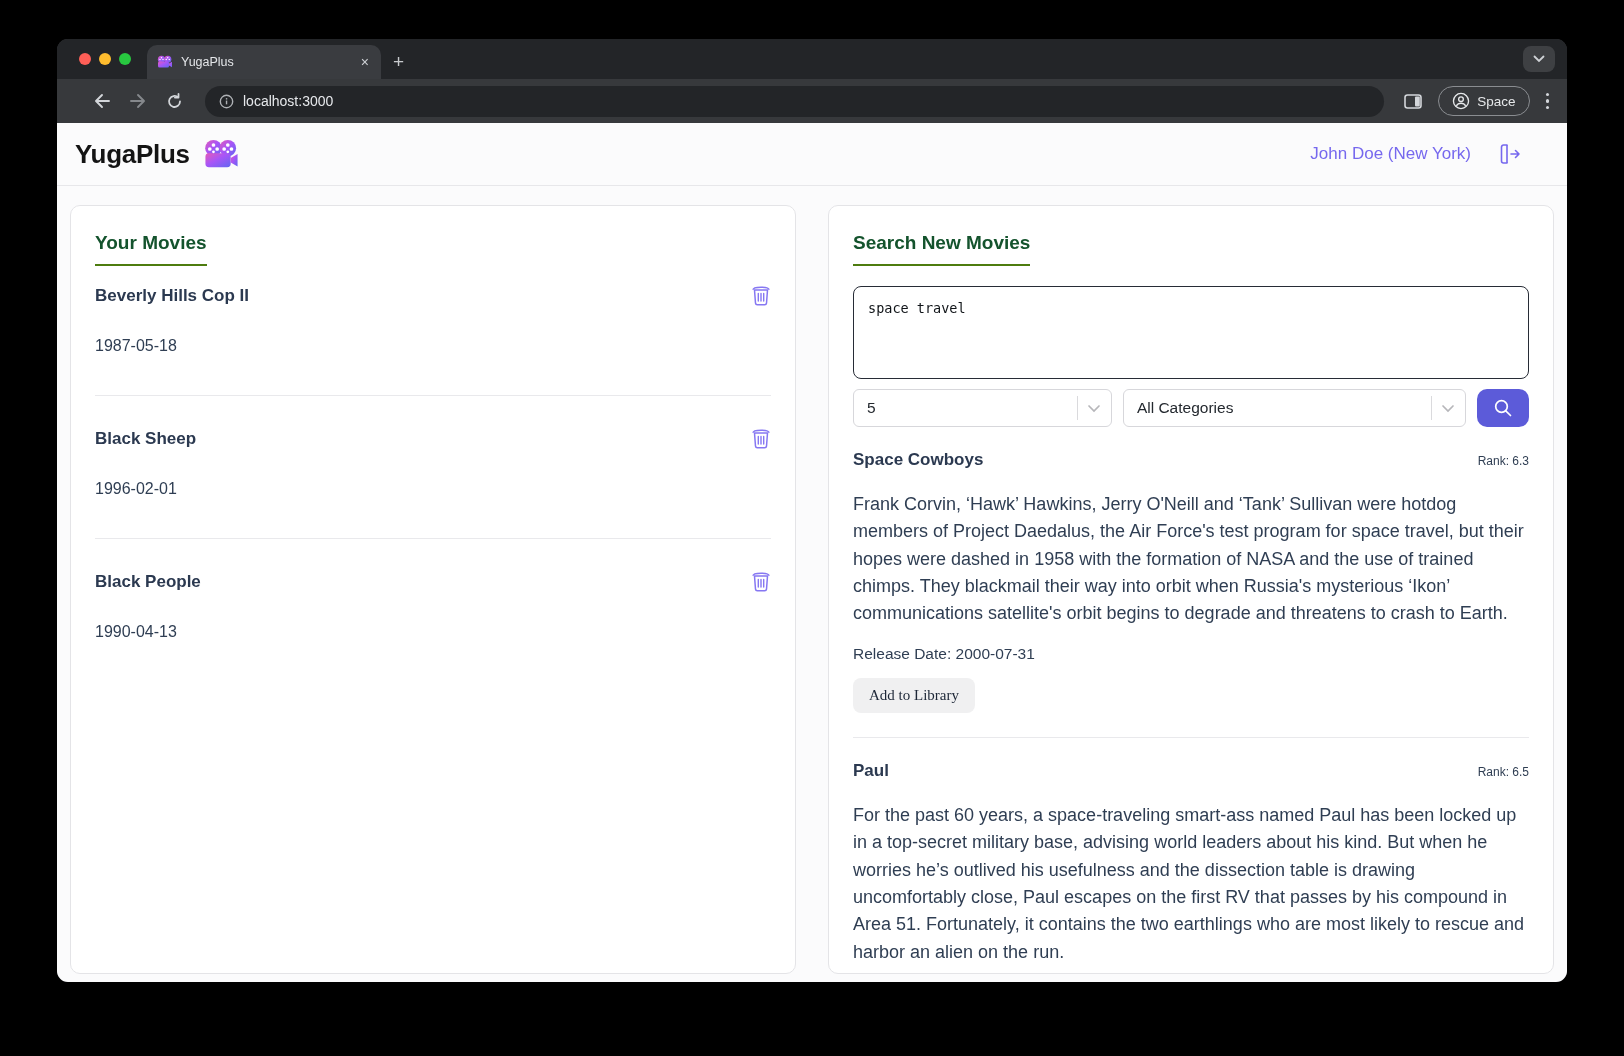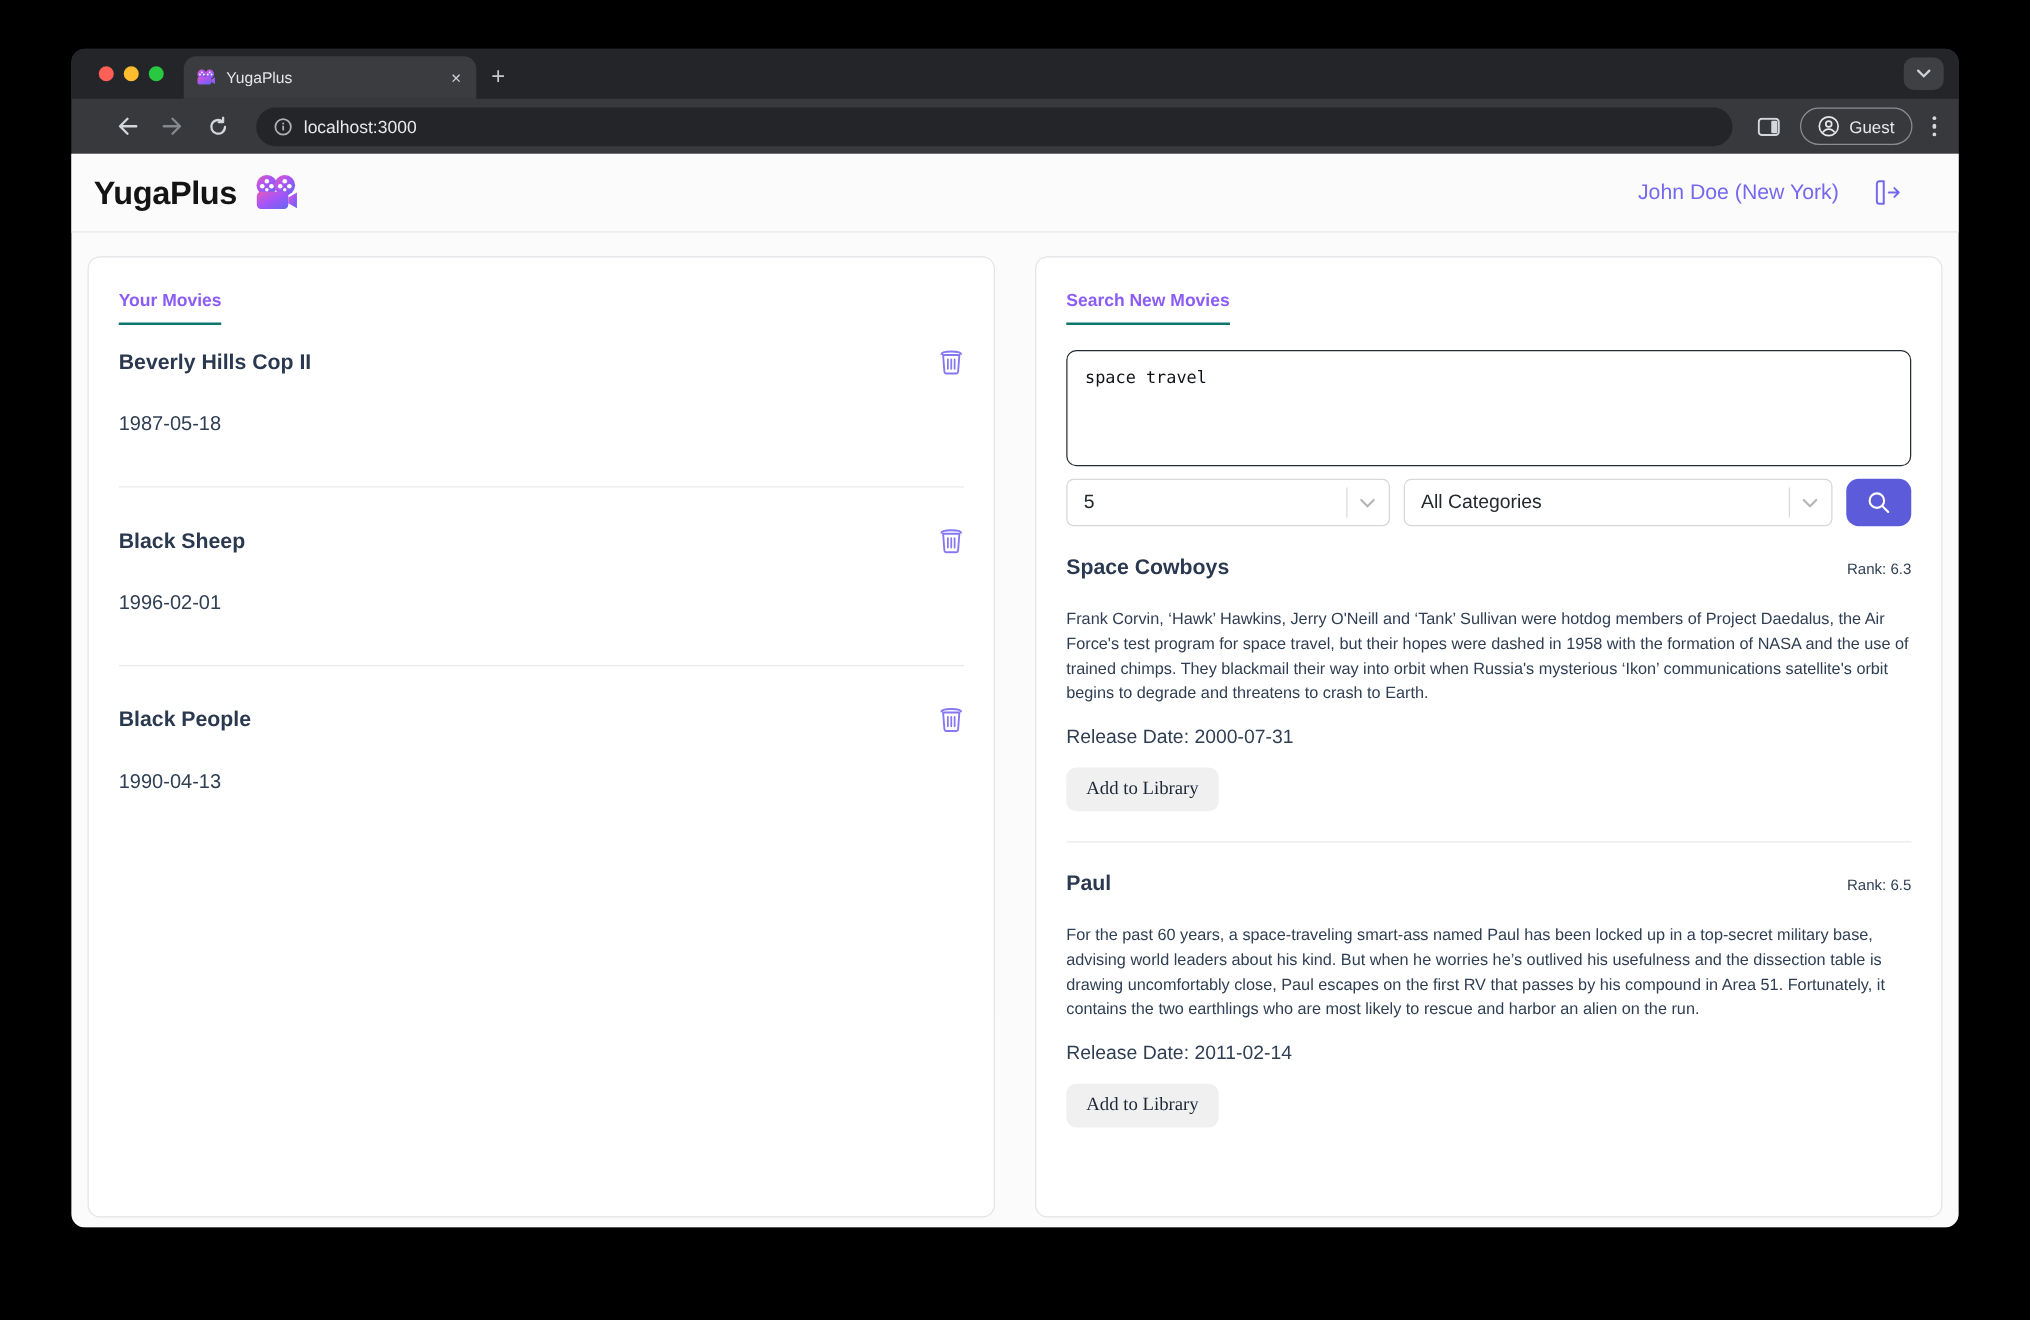--- a/index.html
+++ b/index.html
@@ -76,22 +76,22 @@
   .user-link { color: #7668ee; font-size: 17px; text-decoration: none; }
 
   main {
     flex: 1; display: flex; gap: 32px; padding: 19px 13px 8px; overflow: hidden;
   }
   .card {
     background: #fff; border: 1px solid #e4e4e7; border-radius: 10px;
     padding: 26px 24px; flex: 1; overflow: hidden;
   }
   .panel-heading {
-    display: inline-block; color: #8b5cf6; font-size: 14px; font-weight: bold;
-    border-bottom: 2px solid #0f766e; padding-bottom: 10px; margin-bottom: 20px;
+    display: inline-block; color: #14532d; font-size: 19px; font-weight: bold;
+    border-bottom: 2px solid #4d7c0f; padding-bottom: 10px; margin-bottom: 20px;
   }
 
   
   .movie-item { padding-bottom: 40px; }
   .movie-item:not(:last-child) { border-bottom: 1px solid #e9e9ec; margin-bottom: 33px; }
   .movie-row { display: flex; align-items: flex-start; justify-content: space-between; }
   .movie-title { font-size: 17px; font-weight: bold; color: #2b3950; }
   .movie-date { font-size: 16px; color: #2f3e53; margin-top: 31px; }
   .trash-btn { background: none; border: 0; padding: 0; margin-top: -2px; }
 
@@ -115,21 +115,21 @@
   .search-btn {
     flex: 0 0 52px; height: 38px; border: 0; border-radius: 10px;
     background: #5c5bd9; display: flex; align-items: center; justify-content: center;
   }
 
   .result { padding: 23px 0 24px; }
   .result:not(:last-child) { border-bottom: 1px solid #e9e9ec; }
   .result-head { display: flex; justify-content: space-between; align-items: baseline; margin-bottom: 21px; }
   .result-title { font-size: 17px; font-weight: bold; color: #2b3950; }
   .result-rank { font-size: 12px; color: #2f3e53; }
-  .result-desc { font-size: 13px; line-height: 1.52; color: #2f3e53; margin-bottom: 17px; }
+  .result-desc { font-size: 18px; line-height: 1.52; color: #2f3e53; margin-bottom: 17px; }
   .result-release { font-size: 15.5px; color: #2f3e53; margin-bottom: 15px; }
   .add-btn {
     background: #f0f0f1; border: 0; border-radius: 8px;
     padding: 9px 16px; font-size: 15px; color: #1d2737; font-family: Liberation Serif, serif;
   }
 </style>
 </head>
 <body>
 
 <svg width="0" height="0" style="position:absolute">
@@ -211,21 +211,21 @@
         </svg>
     </button>
     <button class="guest-pill">
       <span style="display:flex">
         <svg width="18" height="18" viewBox="0 0 20 20">
             <circle cx="10" cy="10" r="8.4" fill="none" stroke="#e6e8ea" stroke-width="1.5"></circle>
             <circle cx="10" cy="8" r="2.6" fill="none" stroke="#e6e8ea" stroke-width="1.5"></circle>
             <path d="M4.8 15.5 a6 6 0 0 1 10.4 0" fill="none" stroke="#e6e8ea" stroke-width="1.5"></path>
           </svg>
       </span>
-      <span class="guest-label">Guest</span>
+      <span class="guest-label">Space</span>
     </button>
     <button class="kebab">
         <i></i>
         <i></i>
         <i></i>
       </button>
   </div>
 
   <div class="page">
 

